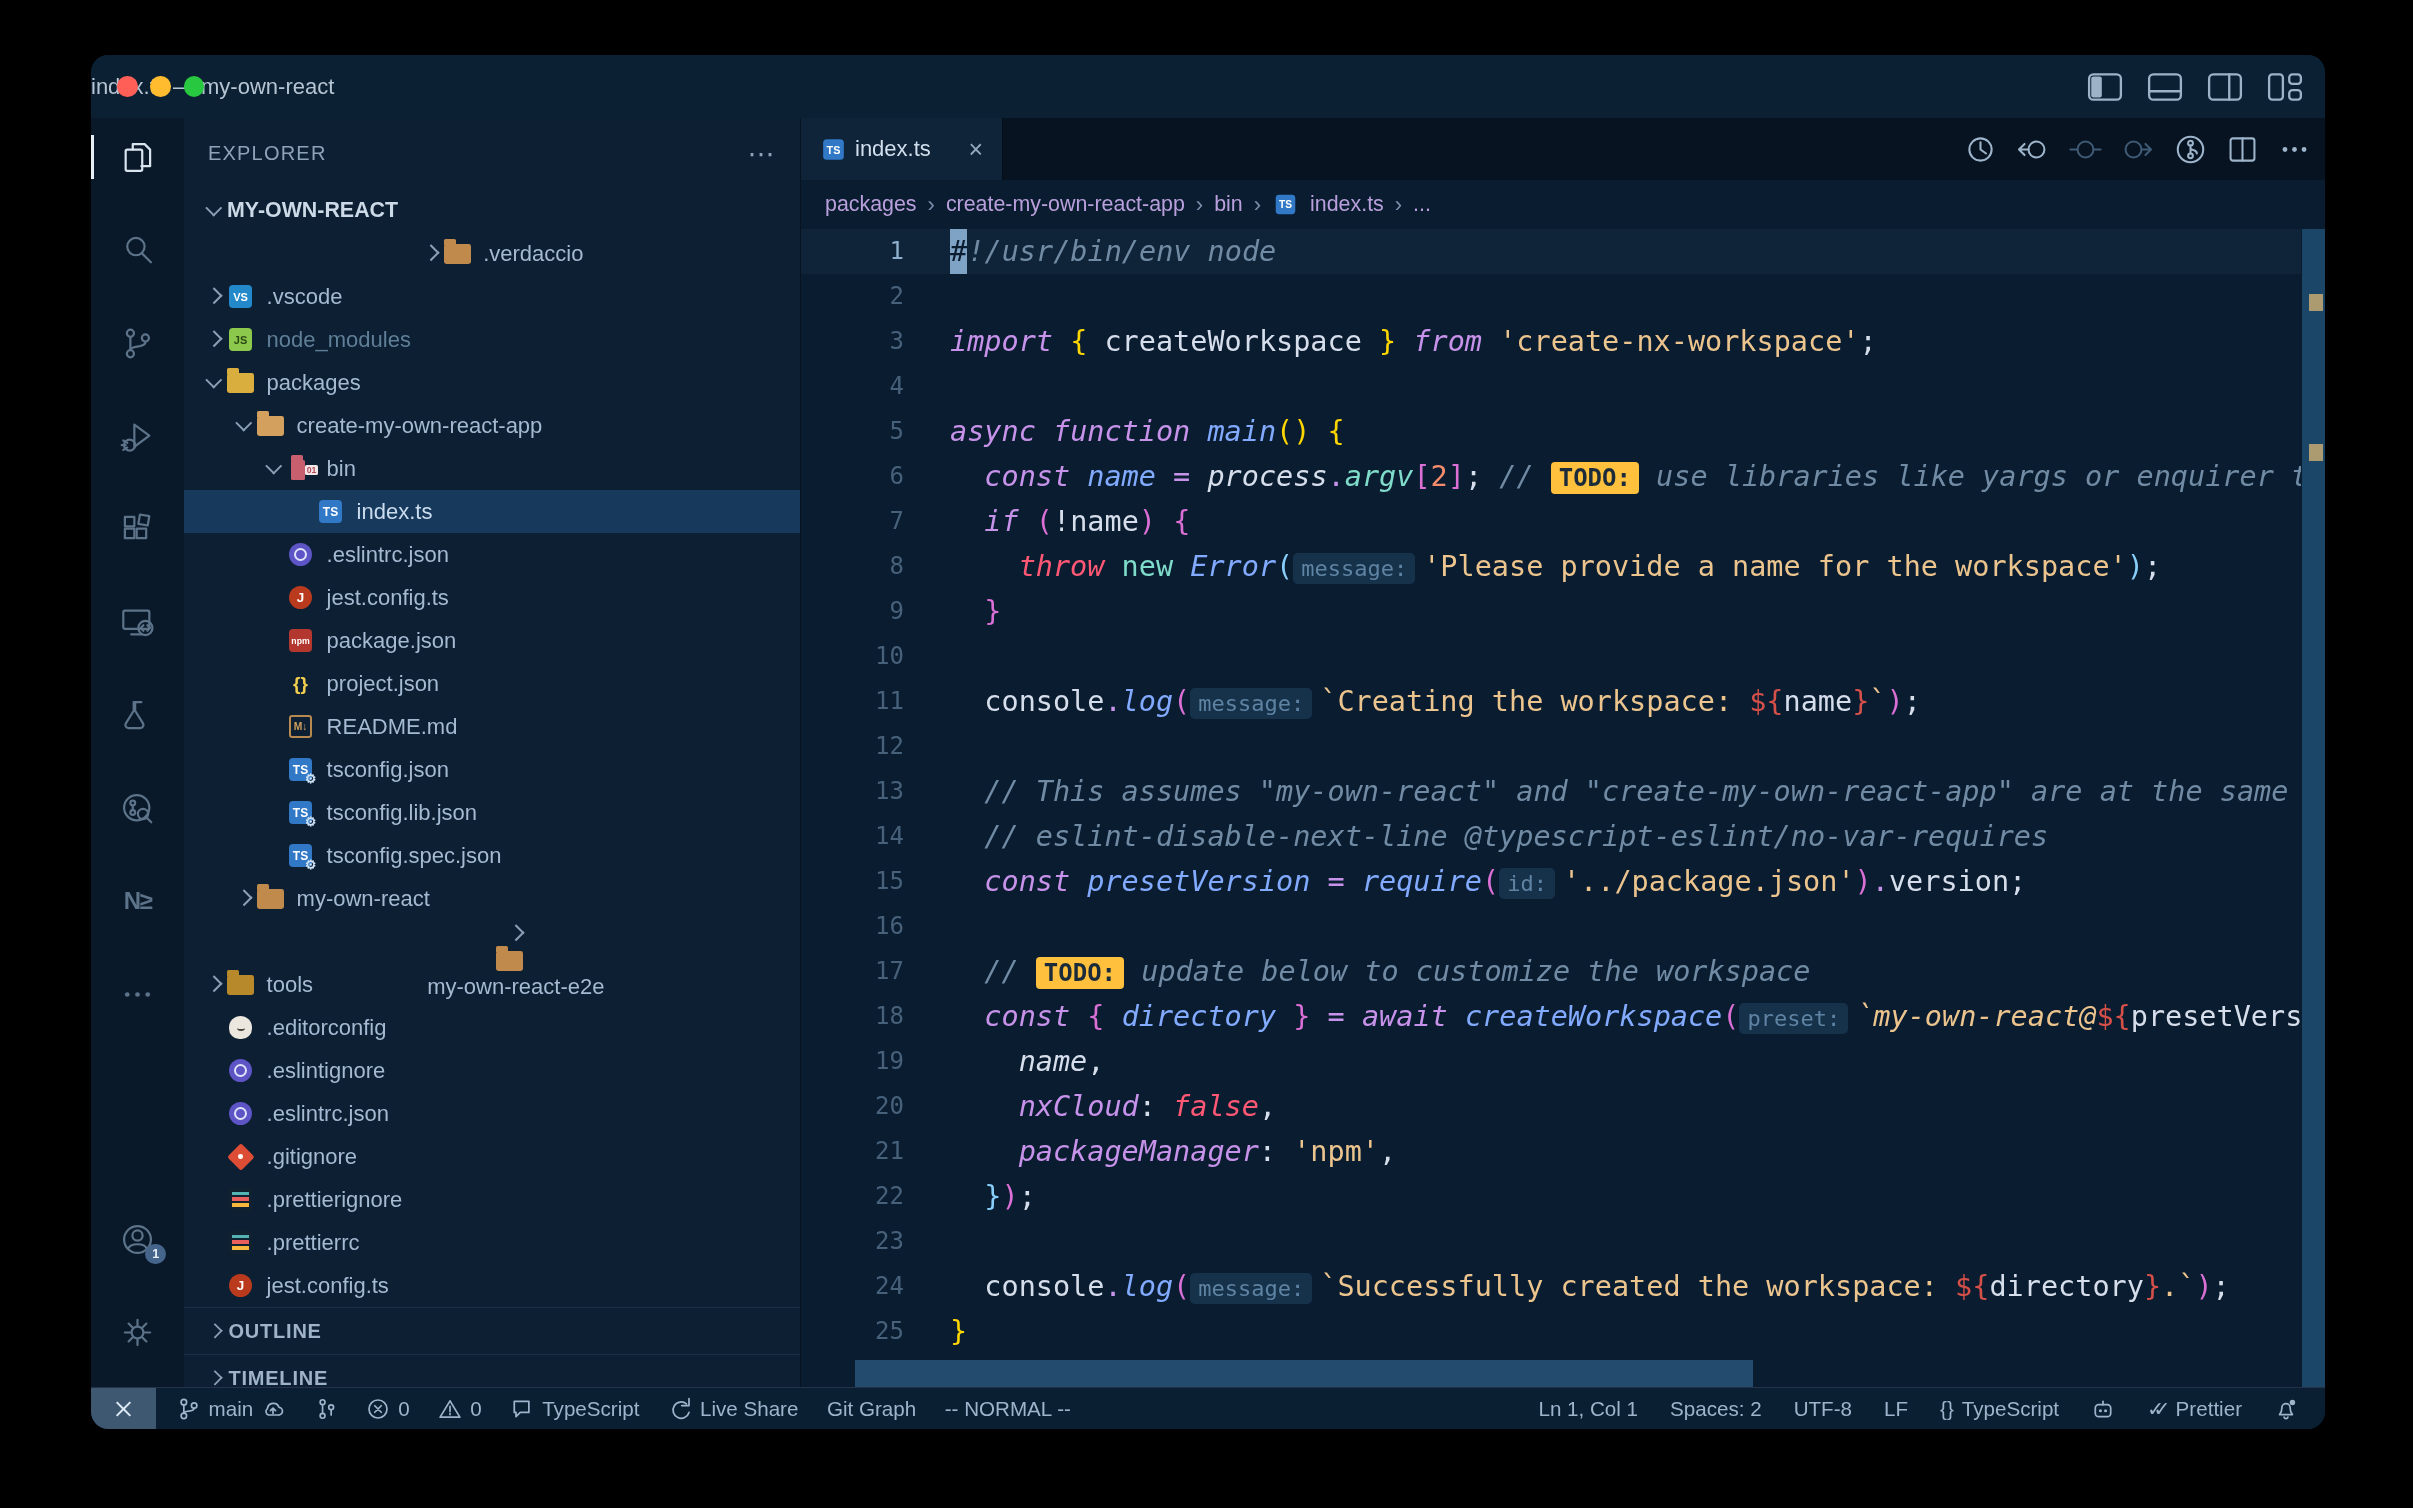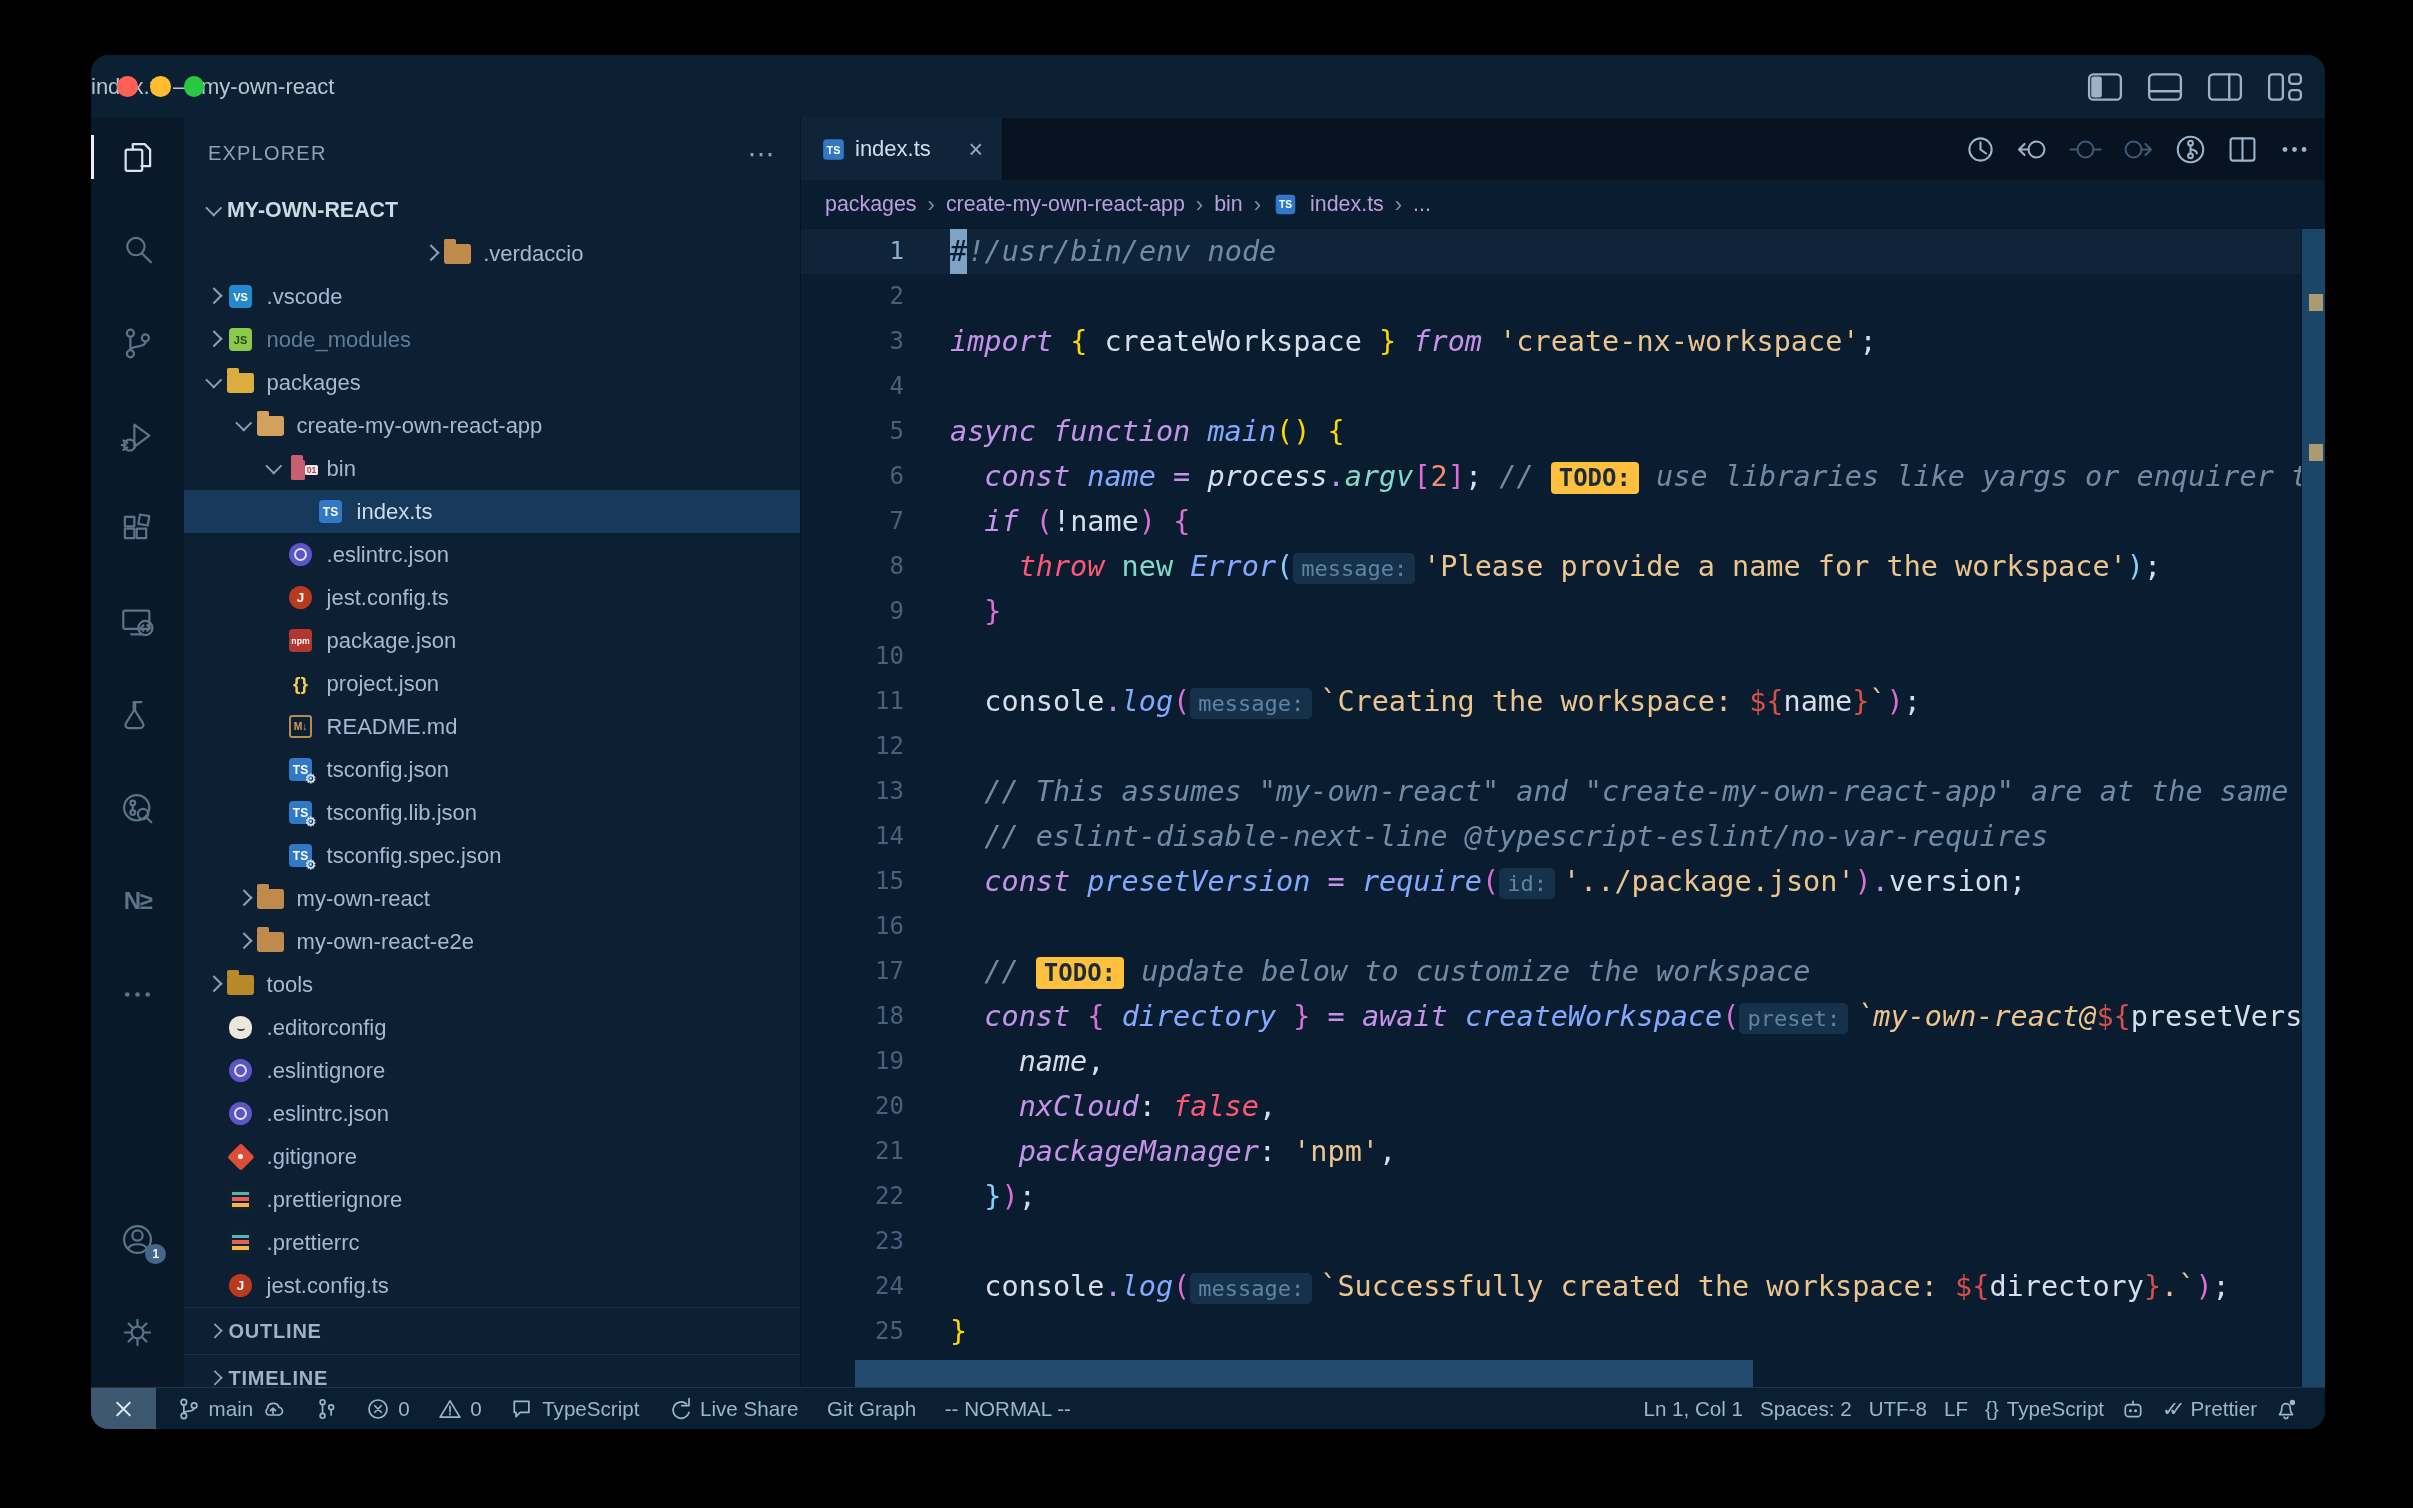--- a/index.html
+++ b/index.html
@@ -119,21 +119,21 @@
 
   .vscroll { position:absolute; right:0; top:0; bottom:0; width:24px; background:#1c4668; border-left:0.8px solid #0a1c30; }
   .vmark { position:absolute; right:2.4px; width:13.4px; height:17.4px; background:#ac9a70; }
   .hscroll { position:absolute; left:54px; bottom:0; width:898px; height:27px; background:#234b6d; }
 
   
   .statusbar { height:42px; flex:none; background:#0a2032; border-top:0.8px solid #25324a; display:flex; align-items:center;
                font-size:20.6px; color:#9db4cb; }
   .remote-chip { width:65px; height:100%; background:#3f5872; color:#dce8f3; display:flex; align-items:center; justify-content:center; flex:none; }
   .sb-left { display:flex; align-items:center; gap:28.5px; padding-left:20.6px; }
-  .sb-right { margin-left:auto; display:flex; align-items:center; gap:17px; padding-right:27px;justify-content:space-between; }
+  .sb-right { margin-left:auto; display:flex; align-items:center; gap:32px; padding-right:27px;justify-content:space-between; }
   .sitem { display:flex; align-items:center; gap:8px; white-space:nowrap; }
   .sitem .ic { width:24px; height:24px; color:#9db4cb; }
   .braces-g { font-size:20.6px; color:#9db4cb; }
   .dblcheck { letter-spacing:-11px; margin-right:8px; }
 </style>
 </head>
 <body>
 
 <div class="stage">
   <div class="window">
@@ -381,21 +381,21 @@
               </span>
               <span class="tlabel">tsconfig.spec.json</span>
             </div>
             <div class="trow" style="padding-left: 46px;">
               <span class="chev closed"></span>
               <span class="fi fi-folder">
                 <span class="fchip"></span>
               </span>
               <span class="tlabel">my-own-react</span>
             </div>
-            <div class="trow" style="padding-left: 46px;">
+            <div class="trow" style="padding-left: 46px; flex-direction: column;">
               <span class="chev closed"></span>
               <span class="fi fi-folder">
                 <span class="fchip"></span>
               </span>
               <span class="tlabel">my-own-react-e2e</span>
             </div>
             <div class="trow" style="padding-left: 16px;">
               <span class="chev closed"></span>
               <span class="fi fi-tools">
                 <span class="fchip"></span>

